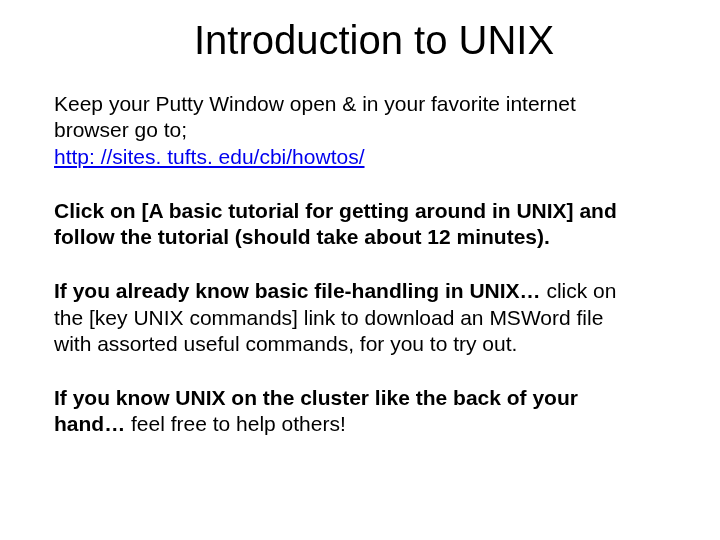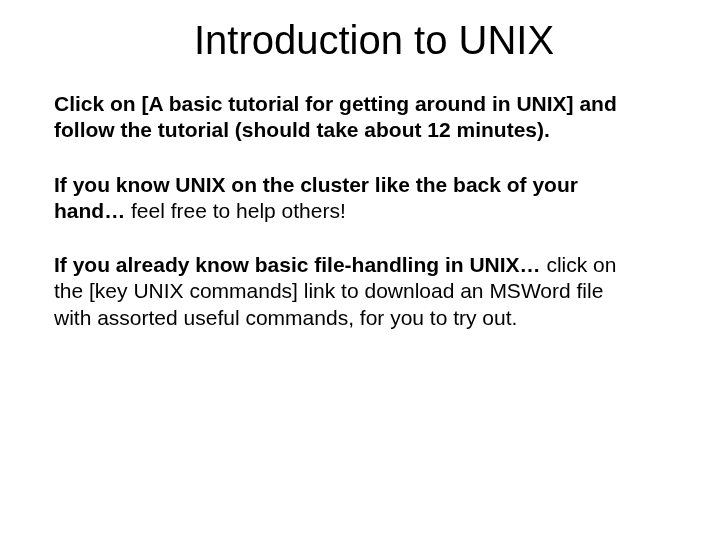--- a/index.html
+++ b/index.html
@@ -35,23 +35,27 @@
     .bold {
       font-weight: bold;
     }
   </style>
 </head>
 <body>
 
 <div class="slide">
   <h1 class="title">Introduction to UNIX</h1>
 
+  <p class="para">
+    <span>Keep your Putty Window open &amp; in your favorite internet browser go to;</span><br>
+    <a class="link">http: //sites. tufts. edu/cbi/howtos/</a>
+  </p>
 
   <p class="para bold">Click on [A basic tutorial for getting around in UNIX] and follow the tutorial (should take about 12 minutes).</p>
 
   <p class="para">
-    <span class="bold">If you know UNIX on the cluster like the back of your hand… </span><span>feel free to help others!</span>
+    <span class="bold">If you already know basic file-handling in UNIX… </span><span>click on the [key UNIX commands] link to download an MSWord file with assorted useful commands, for you to try out.</span>
   </p>
 
   <p class="para">
-    <span class="bold">If you already know basic file-handling in UNIX… </span><span>click on the [key UNIX commands] link to download an MSWord file with assorted useful commands, for you to try out.</span>
+    <span class="bold">If you know UNIX on the cluster like the back of your hand… </span><span>feel free to help others!</span>
   </p>
 </div>
 
 </body></html>

